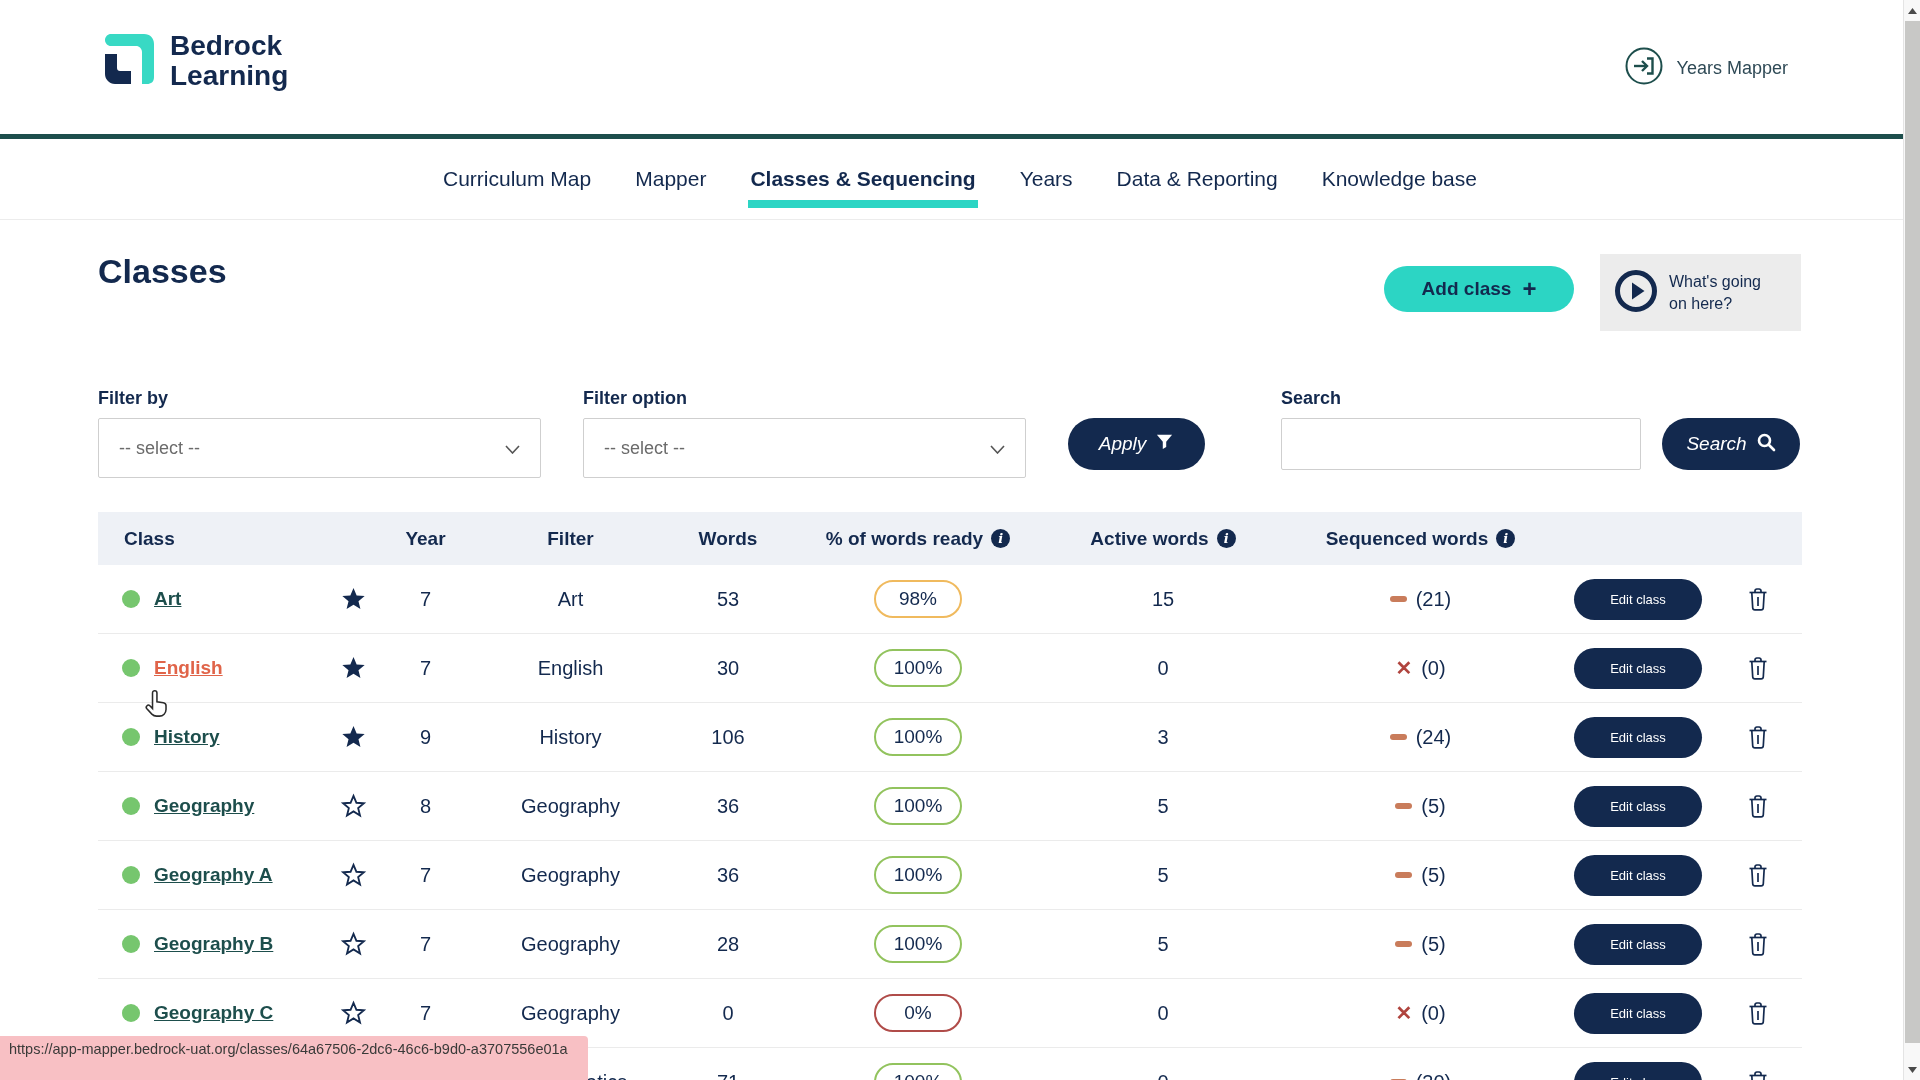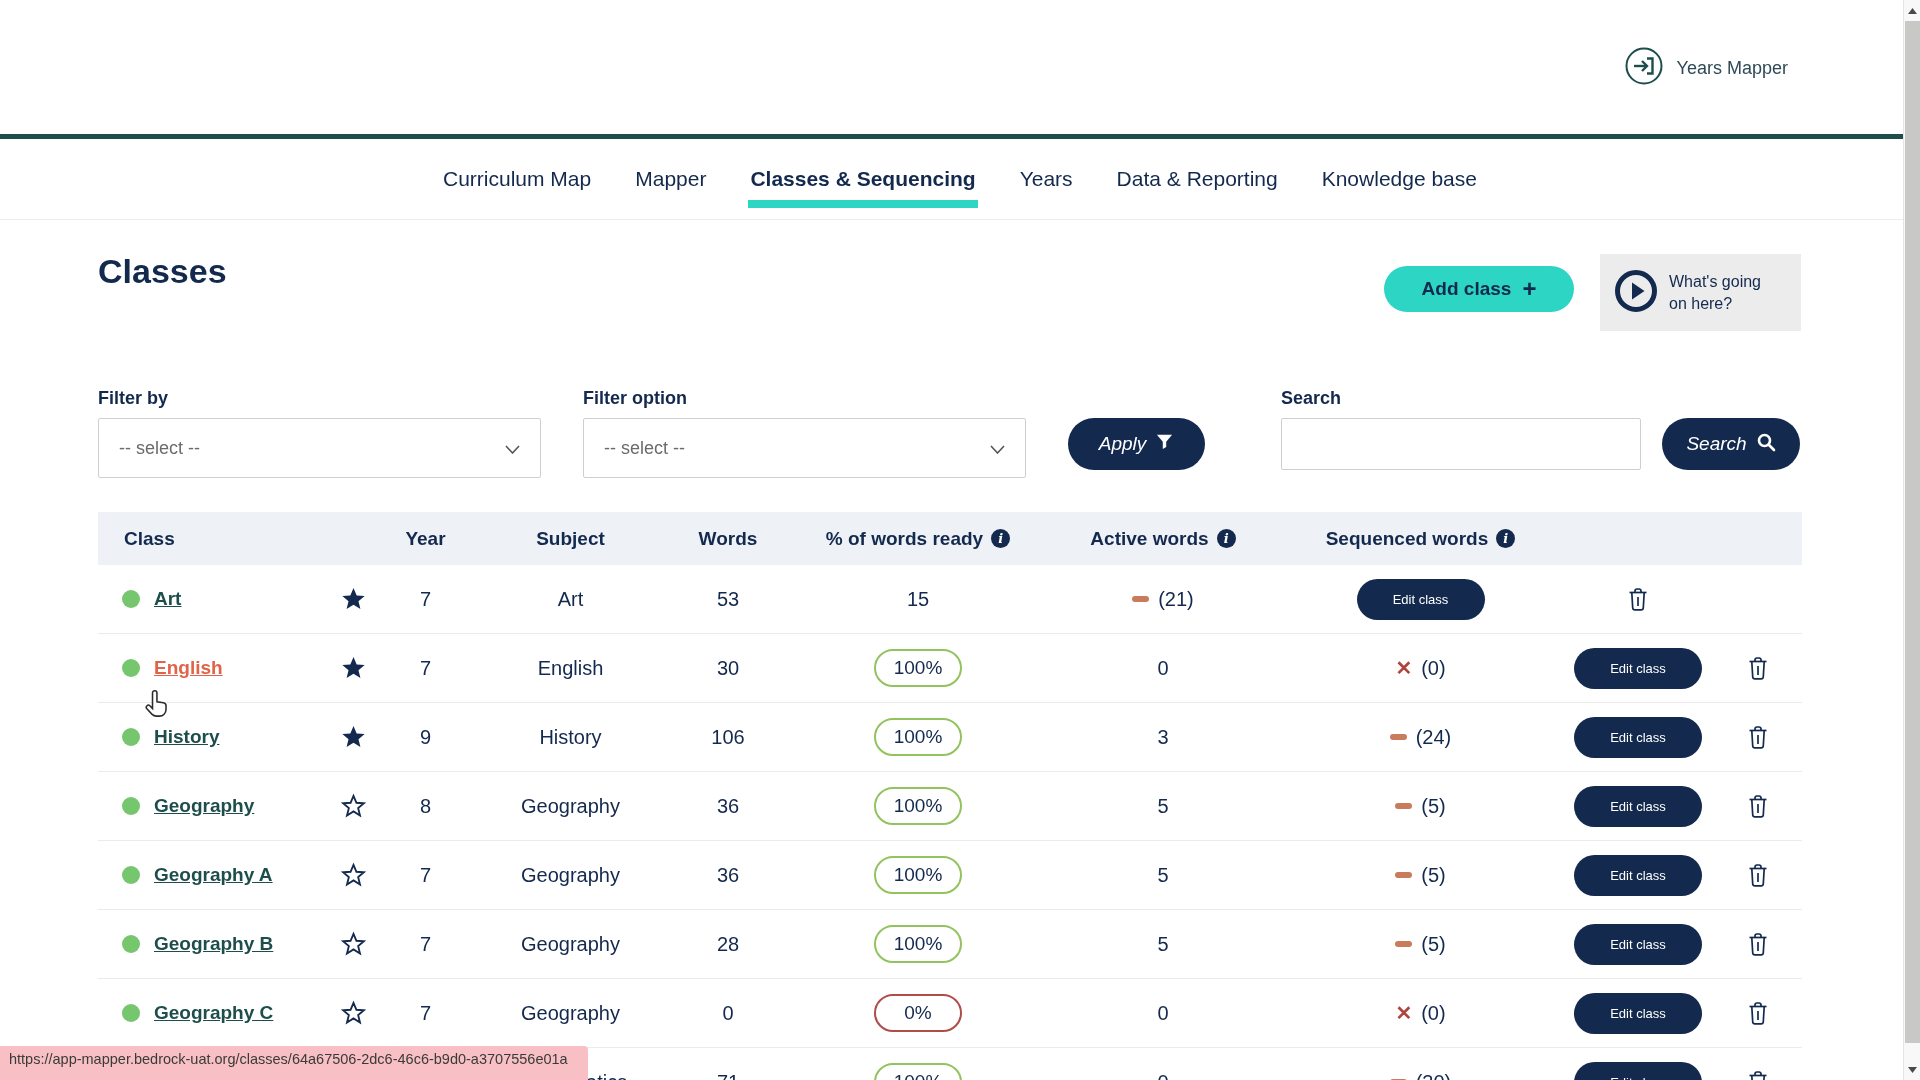--- a/index.html
+++ b/index.html
@@ -86,38 +86,50 @@
 
   .seq { gap:9px; }
   .dash { width:17px; height:6px; border-radius:3px; background:#c97c5b; display:inline-block; }
   .xmark { color:#b0443e; font-size:20px; font-weight:700; line-height:1; }
 
   .edit-btn { width:128px; height:41px; border:none; border-radius:21px; background:#13294e;
           color:#fff; font-family:inherit; font-size:13px; cursor:pointer; }
   .trash { cursor:pointer; display:flex; align-items:center; justify-content:center; }
 
   
-  .url-bar { position:absolute; left:0; bottom:0; height:34px; width:588px; background:#f8c0c4;
+  .url-bar { position:absolute; left:0; bottom:0; height:44px; width:588px; background:#f8c0c4;
           border-top-right-radius:4px; font-size:14.5px; color:#3a3a39; line-height:27px;
           padding:0 9px; white-space:nowrap; overflow:hidden; z-index:5; }
 
   
   .scrollbar { position:absolute; right:0; top:0; width:17px; height:1080px; background:#f8f8f8;
           border-left:1px solid #e4e4e4; z-index:6; }
   .scroll-arrow { position:absolute; left:0; width:17px; height:17px; display:flex; align-items:center;
           justify-content:center; cursor:pointer; }
   .scroll-arrow svg { display:block; }
   .arrow-up { top:2px; } .arrow-down { bottom:2px; }
   .scroll-thumb { position:absolute; left:1px; top:21px; width:15px; height:1022px;
           background:#c8c8c6; cursor:pointer; }
 </style>
 </head>
 <body>
 
 <div class="header">
+  <div class="logo">
+    <span>
+      <svg width="60" height="58" viewBox="0 0 60 58">
+        <path fill="#38d9c4" d="M13 4h33c6 0 10 4 10 10v33c0 5-3 7-7 7h-5V22c0-3.3-2.7-6-6-6H13c-3.3 0-6-2.7-6-6s2.7-6 6-6z"></path>
+        <path fill="#13294e" d="M7 24h12v14c0 1.7 1.3 3 3 3h11v13H17c-5.5 0-10-4.5-10-10V24z"></path>
+      </svg>
+    </span>
+    <div class="logo-text">
+      <div>Bedrock</div>
+      <div>Learning</div>
+    </div>
+  </div>
   <div class="exit">
     <span>
       <svg width="40" height="40" viewBox="0 0 40 40" fill="none">
         <circle cx="20" cy="20" r="17.5" stroke="#1d4e4c" stroke-width="2"></circle>
         <path d="M10 20h12" stroke="#1d4e4c" stroke-width="2.4"></path>
         <path d="M18 15l5 5-5 5" stroke="#1d4e4c" stroke-width="2.4" fill="none"></path>
         <path d="M23 12.5h5.5v15H23" stroke="#1d4e4c" stroke-width="2.4" fill="none"></path>
       </svg>
     </span>
     <span>Years Mapper</span>
@@ -198,21 +210,21 @@
 
 <div class="table">
   <div class="grid thead" id="thead">
       <div class="th th0">
         <span>Class</span>
       </div>
       <div class="th th1">
         <span>Year</span>
       </div>
       <div class="th th2">
-        <span>Subject</span>
+        <span>Filter</span>
       </div>
       <div class="th th3">
         <span>Words</span>
       </div>
       <div class="th th4">
         <span>% of words ready</span>
         <span class="info">i</span>
       </div>
       <div class="th th5">
         <span>Active words</span>
@@ -232,20 +244,23 @@
         <div class="cell">
           <span class="star">
             <svg width="27" height="26" viewBox="0 0 24 24">
               <path d="M12 1.8l2.9 6.9 7.4.5-5.7 4.8 1.8 7.2L12 17.3l-6.4 3.9 1.8-7.2L1.7 9.2l7.4-.5z" fill="#13294e"></path>
             </svg>
           </span>
         </div>
         <div class="cell">7</div>
         <div class="cell">Art</div>
         <div class="cell">53</div>
+        <div class="cell">
+          <span class="badge warn">98%</span>
+        </div>
         <div class="cell">15</div>
         <div class="cell seq">
           <span class="dash"></span>
           <span>(21)</span>
         </div>
         <div class="cell">
           <button class="edit-btn">Edit class</button>
         </div>
         <div class="cell trash">
           <svg width="24" height="27" viewBox="0 0 24 27" fill="none" stroke="#13294e" stroke-width="1.7">

